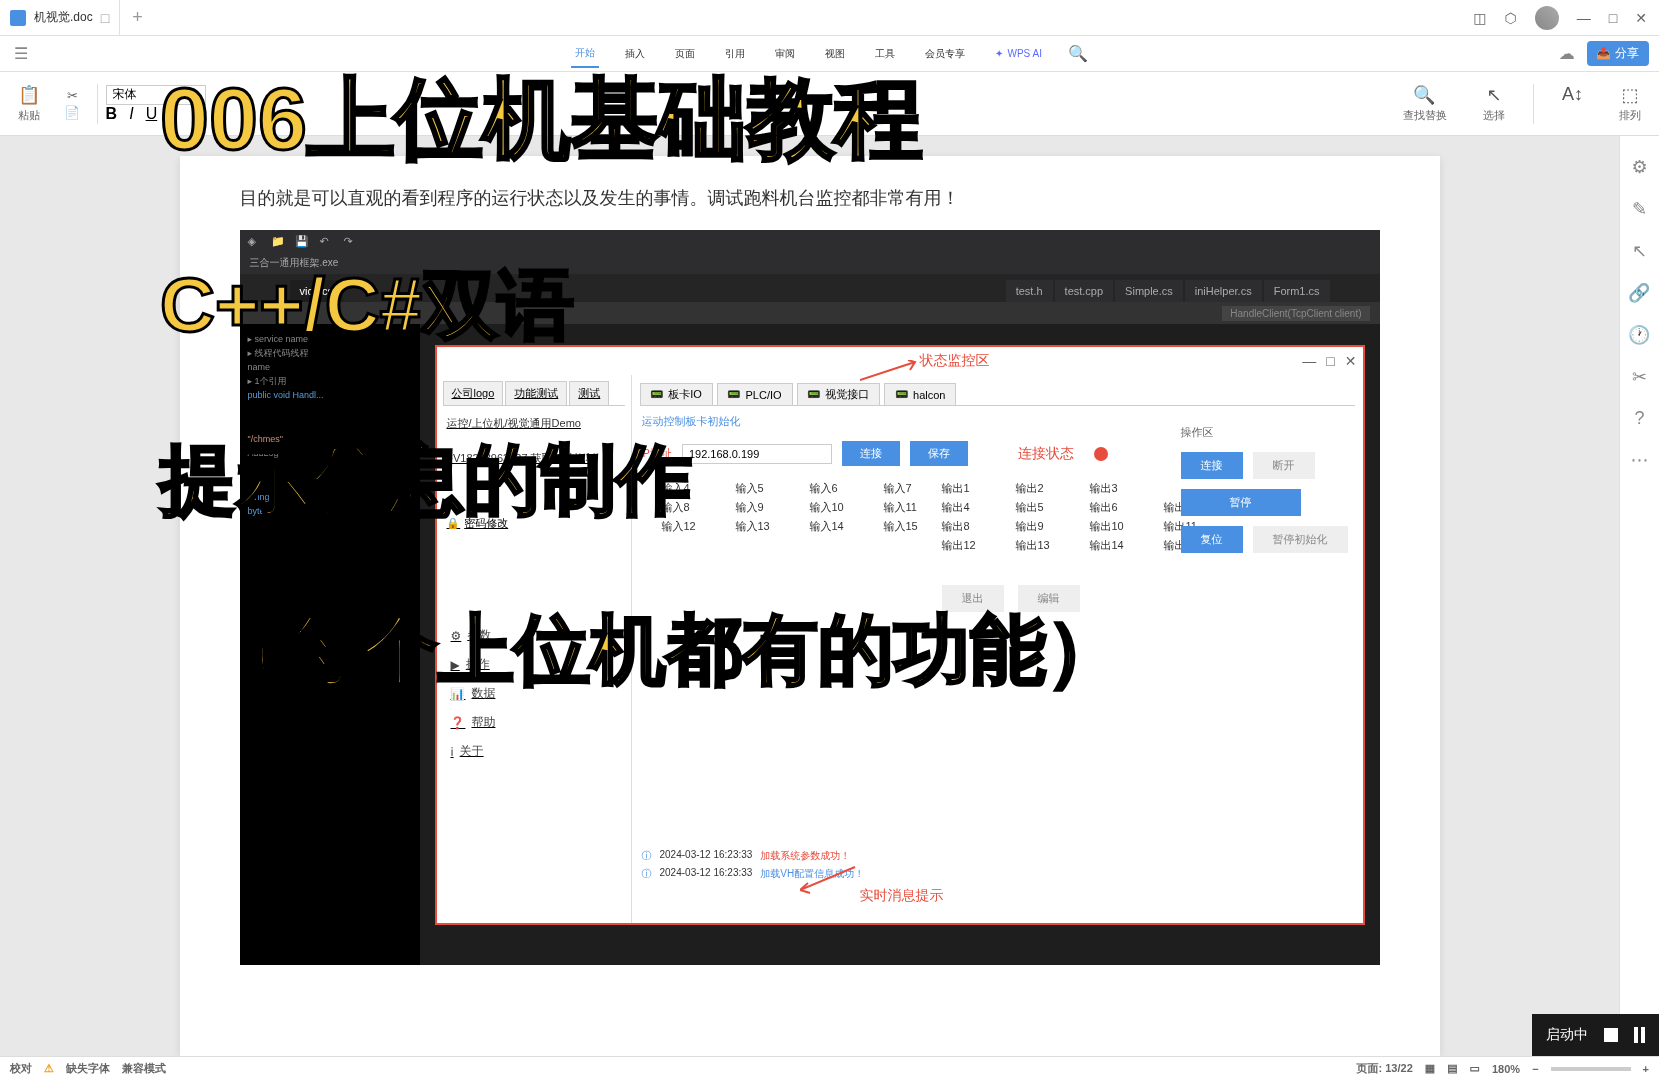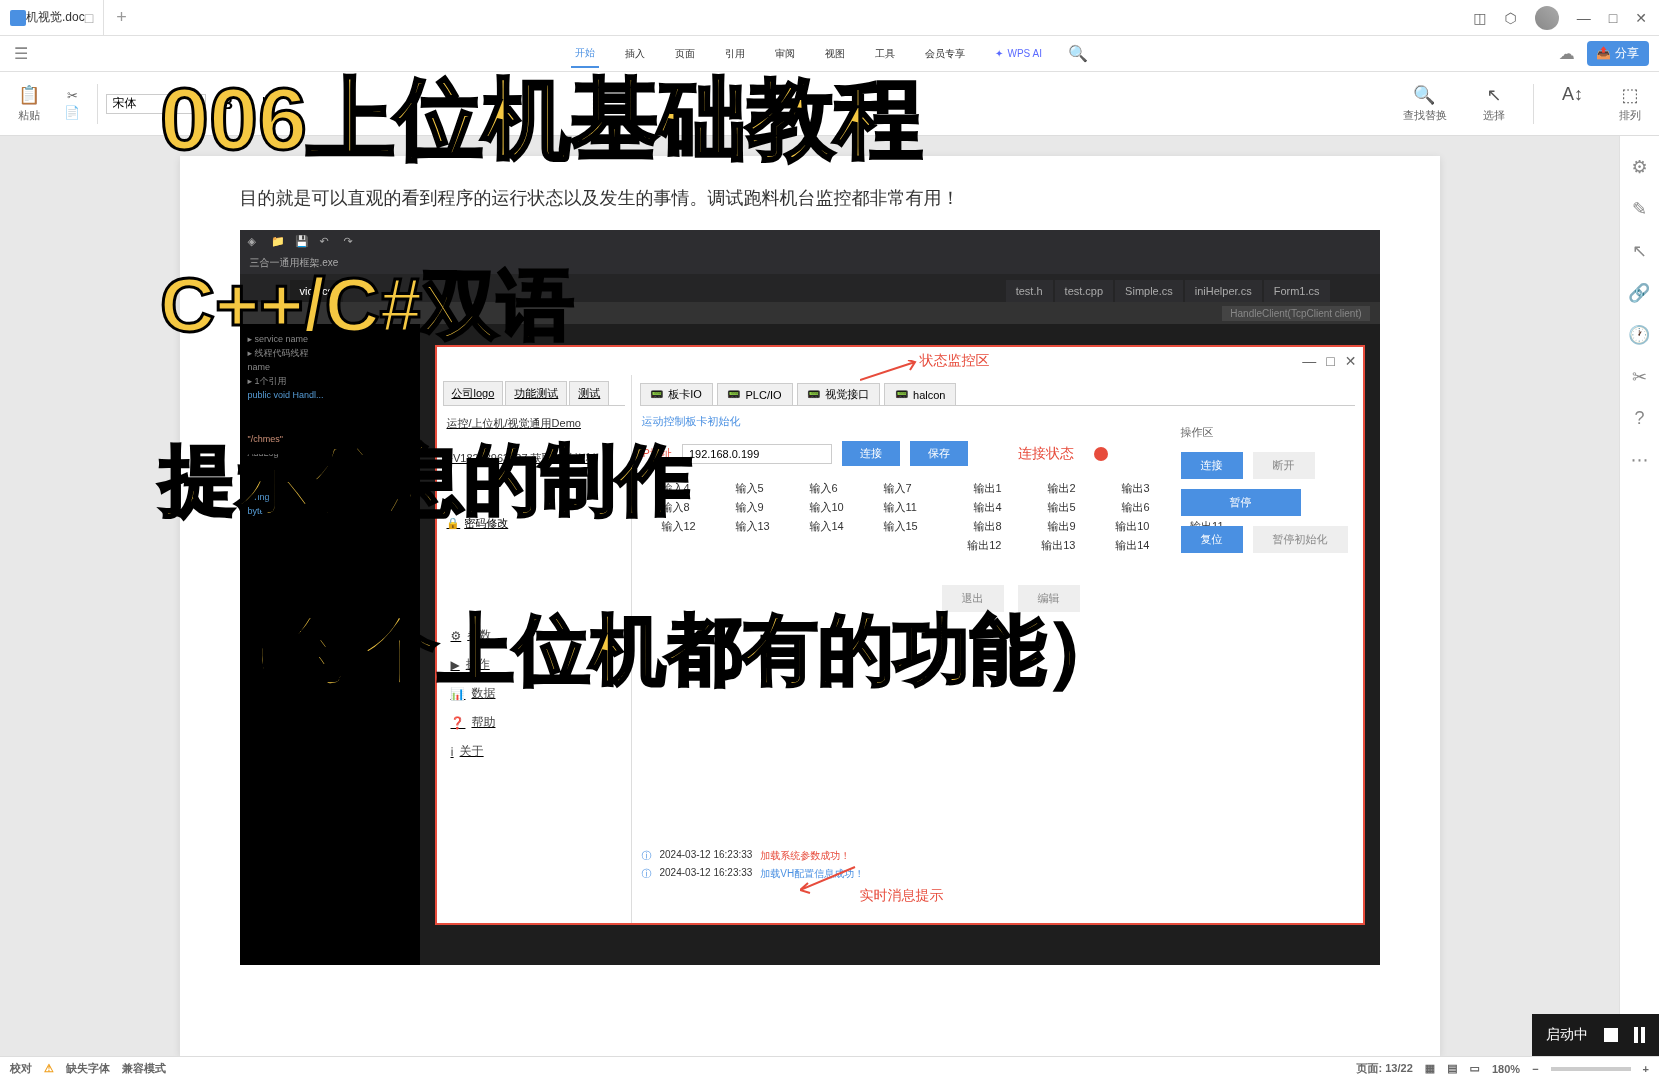--- a/index.html
+++ b/index.html
@@ -1,20 +1,20 @@
 <!DOCTYPE html>
 <html><head>
 <meta charset="utf-8">
 <style>
 * { margin: 0; padding: 0; box-sizing: border-box; font-family: "Microsoft YaHei", sans-serif; }
 body { width: 1659px; height: 1080px; background: #f5f5f5; overflow: hidden; position: relative; }
 
 
 .titlebar { height: 36px; background: #fff; display: flex; align-items: center; border-bottom: 1px solid #e0e0e0; }
-.tab { display: flex; align-items: center; padding: 0 10px; height: 100%; font-size: 12px; color: #333; border-right: 1px solid #e0e0e0; gap: 0; }
+.tab { display: flex; align-items: center; padding: 0 10px; height: 100%; font-size: 12px; color: #333; border-right: 1px solid #e0e0e0; gap: 8px; }
 .tab-close { color: #999; cursor: pointer; font-size: 14px; }
 .tab-icon { width: 16px; height: 16px; background: #4a90e2; border-radius: 2px; }
 .tab-add { padding: 0 12px; color: #999; font-size: 18px; cursor: pointer; }
 .window-controls { margin-left: auto; display: flex; align-items: center; gap: 18px; padding-right: 12px; }
 .window-controls span { color: #666; font-size: 14px; }
 .avatar { width: 24px; height: 24px; border-radius: 50%; background: linear-gradient(45deg, #888, #aaa); }
 
 
 .menubar { height: 36px; background: #fff; display: flex; align-items: center; justify-content: center; gap: 22px; border-bottom: 1px solid #e0e0e0; position: relative; }
 .menu-item { font-size: 10px; color: #333; cursor: pointer; padding: 6px 4px; }
@@ -69,21 +69,21 @@
 .win-main-tabs { display: flex; gap: 4px; font-size: 11px; border-bottom: 1px solid #ccc; }
 .win-main-tab { padding: 3px 10px; background: #f0f0f0; border: 1px solid #ccc; border-bottom: none; display: flex; align-items: center; gap: 4px; }
 .win-subtitle { color: #4a90e2; font-size: 11px; padding: 8px 2px; }
 .win-config-row { display: flex; align-items: center; gap: 10px; padding: 4px 0; font-size: 11px; }
 .win-input { border: 1px solid #ccc; padding: 3px 6px; width: 150px; font-size: 11px; }
 .win-btn { background: #4a90e2; color: #fff; padding: 5px 18px; font-size: 11px; border: none; }
 .status-text { color: #e74c3c; font-size: 14px; margin-left: 40px; }
 .status-dot { width: 14px; height: 14px; border-radius: 50%; background: #e74c3c; display: inline-block; margin-left: 10px; }
 .io-grid { display: grid; grid-template-columns: repeat(4, 60px); gap: 4px 14px; font-size: 11px; color: #333; position: absolute; }
 .io-grid.inputs { top: 106px; left: 30px; }
-.io-grid.outputs { top: 106px; left: 310px; text-align: right; }
+.io-grid.outputs { top: 106px; left: 310px; }
 .ops-panel { position: absolute; top: 50px; right: 12px; width: 170px; }
 .ops-title { font-size: 11px; color: #666; }
 .ops-buttons { display: flex; flex-wrap: wrap; gap: 10px; margin-top: 12px; }
 .ops-btn { padding: 6px 20px; font-size: 11px; color: #fff; background: #4a90e2; border: none; }
 .ops-btn.gray { background: #eee; color: #888; }
 .log-area { position: absolute; bottom: 40px; left: 10px; right: 10px; font-size: 10px; color: #333; }
 .log-line { display: flex; gap: 8px; padding: 2px 0; }
 .log-icon { color: #4a90e2; }
 .callout { position: absolute; color: #e74c3c; font-size: 14px; }
 .callout-arrow { stroke: #e74c3c; stroke-width: 2; fill: none; }
@@ -145,21 +145,21 @@
 <div class="toolbar">
   <div class="tool-group">
     <span class="tool-icon">📋</span>
     <span class="tool-label">粘贴</span>
   </div>
   <div class="tool-group">
     <span style="font-size:13px;color:#666">✂</span>
     <span style="font-size:13px;color:#666">📄</span>
   </div>
   <div style="border-left:1px solid #ddd;height:40px"></div>
-  <div style="display:flex;flex-direction:row;gap:16px">
+  <div style="display:flex;flex-direction:column;gap:0">
     <div class="tool-group-h">
       <input class="font-select" value="宋体" style="">
     </div>
     <div class="tool-group-h">
       <span style="font-weight:bold">B</span>
       <span style="font-style:italic;margin-left:8px">I</span>
       <span style="text-decoration:underline;margin-left:8px">U</span>
     </div>
   </div>
   <div class="toolbar-right">

